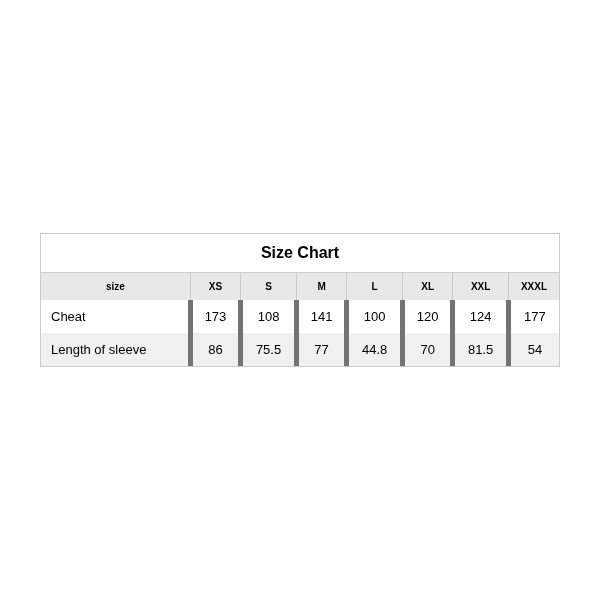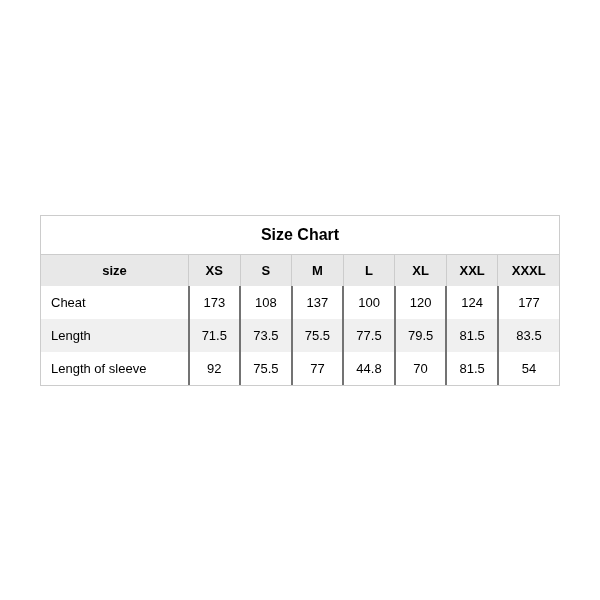--- a/index.html
+++ b/index.html
@@ -36,21 +36,21 @@
       width: 100%;
       border-collapse: collapse;
     }
 
     thead tr {
       background: #e8e8e8;
     }
 
     thead th {
       padding: 8px 6px;
-      font-size: 13px;
+      font-size: 10px;
       font-weight: bold;
       text-align: center;
       border-right: 1px solid #cccccc;
     }
 
     thead th:last-child {
       border-right: none;
     }
 
     thead th:first-child {
@@ -62,21 +62,21 @@
     }
 
     tbody tr:nth-child(even) {
       background: #f0f0f0;
     }
 
     tbody td {
       padding: 9px 6px;
       font-size: 13px;
       text-align: center;
-      border-right: 2px solid #737373;
+      border-right: 5px solid #737373;
     }
 
     tbody td:last-child {
       border-right: none;
     }
 
     tbody td:first-child {
       text-align: left;
       padding-left: 10px;
       font-weight: normal;
@@ -98,39 +98,29 @@
           <th>XL</th>
           <th>XXL</th>
           <th>XXXL</th>
         </tr>
     </thead>
     <tbody>
     <tr>
           <td>Cheat</td>
           <td>173</td>
           <td>108</td>
-          <td>137</td>
+          <td>141</td>
           <td>100</td>
           <td>120</td>
           <td>124</td>
           <td>177</td>
         </tr>
         <tr>
-          <td>Length</td>
-          <td>71.5</td>
-          <td>73.5</td>
-          <td>75.5</td>
-          <td>77.5</td>
-          <td>79.5</td>
-          <td>81.5</td>
-          <td>83.5</td>
-        </tr>
-        <tr>
           <td>Length of sleeve</td>
-          <td>92</td>
+          <td>86</td>
           <td>75.5</td>
           <td>77</td>
           <td>44.8</td>
           <td>70</td>
           <td>81.5</td>
           <td>54</td>
         </tr>
       </tbody>
   </table>
 </div>

